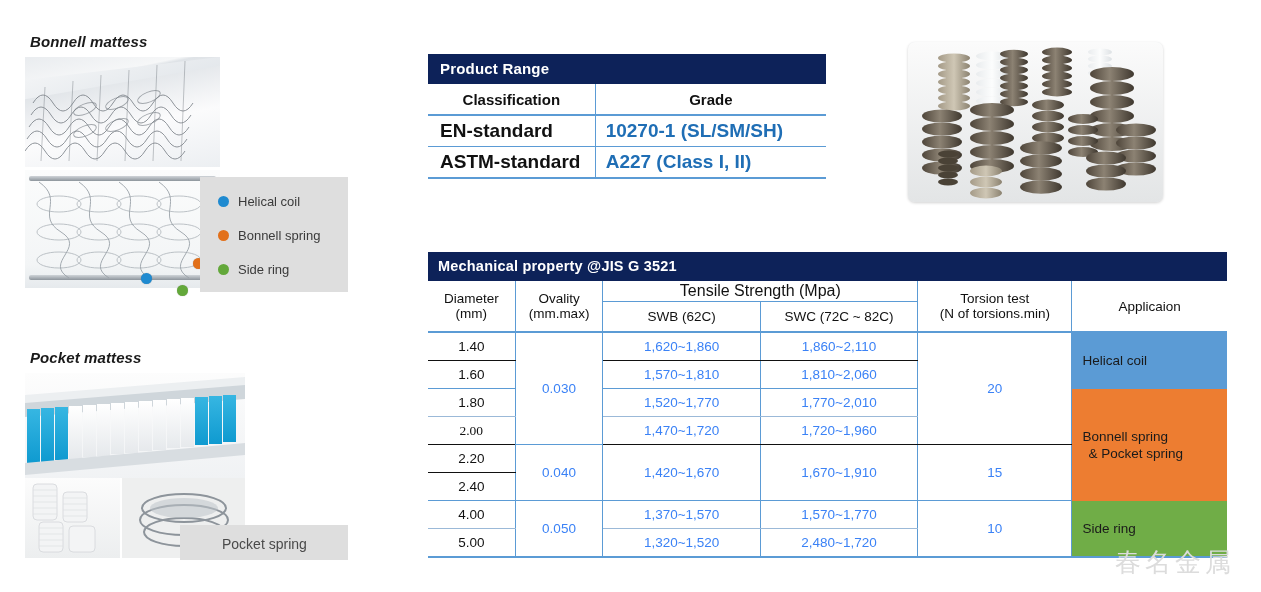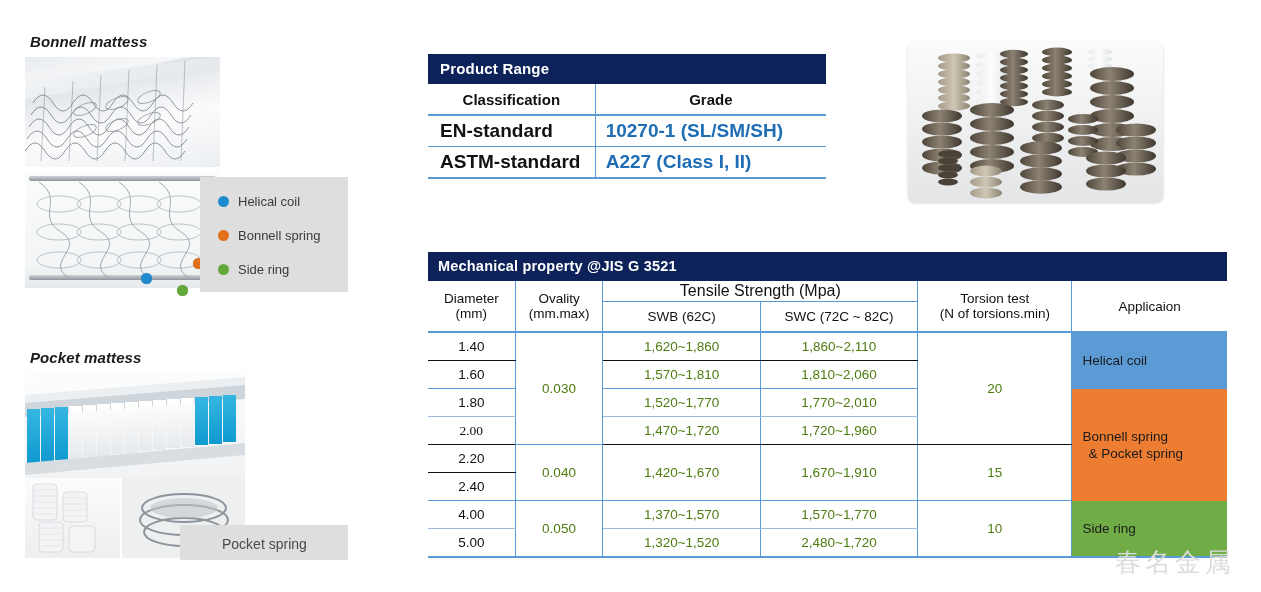--- a/index.html
+++ b/index.html
@@ -77,21 +77,21 @@
   #mech{position:absolute;left:428px;top:252px;width:799px;}
   #mech .tbl-title{font-size:14.5px;padding:6px 0 7px 10px;}
   #mech table{border-collapse:collapse;width:100%;table-layout:fixed;}
   #mech td{font-size:13.5px;color:#111;text-align:center;vertical-align:middle;}
   #mech .hsub{font-size:13.5px;}
   #mech .vline{border-right:1.8px solid #5b9bd5;}
   #mech .hthin{border-bottom:1px solid #111;}
   #mech .hblue{border-bottom:1.4px solid #5b9bd5;}
   #mech .hbluestrong{border-bottom:2.5px solid #5b9bd5;}
   #mech .hsep-inner{border-bottom:1px solid #9bb9d8;}
-  #mech .val{color:#4d7c0f;}
+  #mech .val{color:#3b82f6;}
   #mech .app{text-align:left;padding-left:10px;font-size:13.5px;color:#1a1a1a;}
   #mech .ts-top{border-bottom:1.8px solid #5b9bd5;font-size:16px;}
 
   
   #watermark{position:absolute;right:26px;bottom:12px;font-size:26px;
     color:#dcdcdc;letter-spacing:4px;font-family:Liberation Serif, serif;}
 </style>
 </head>
 <body>
 

